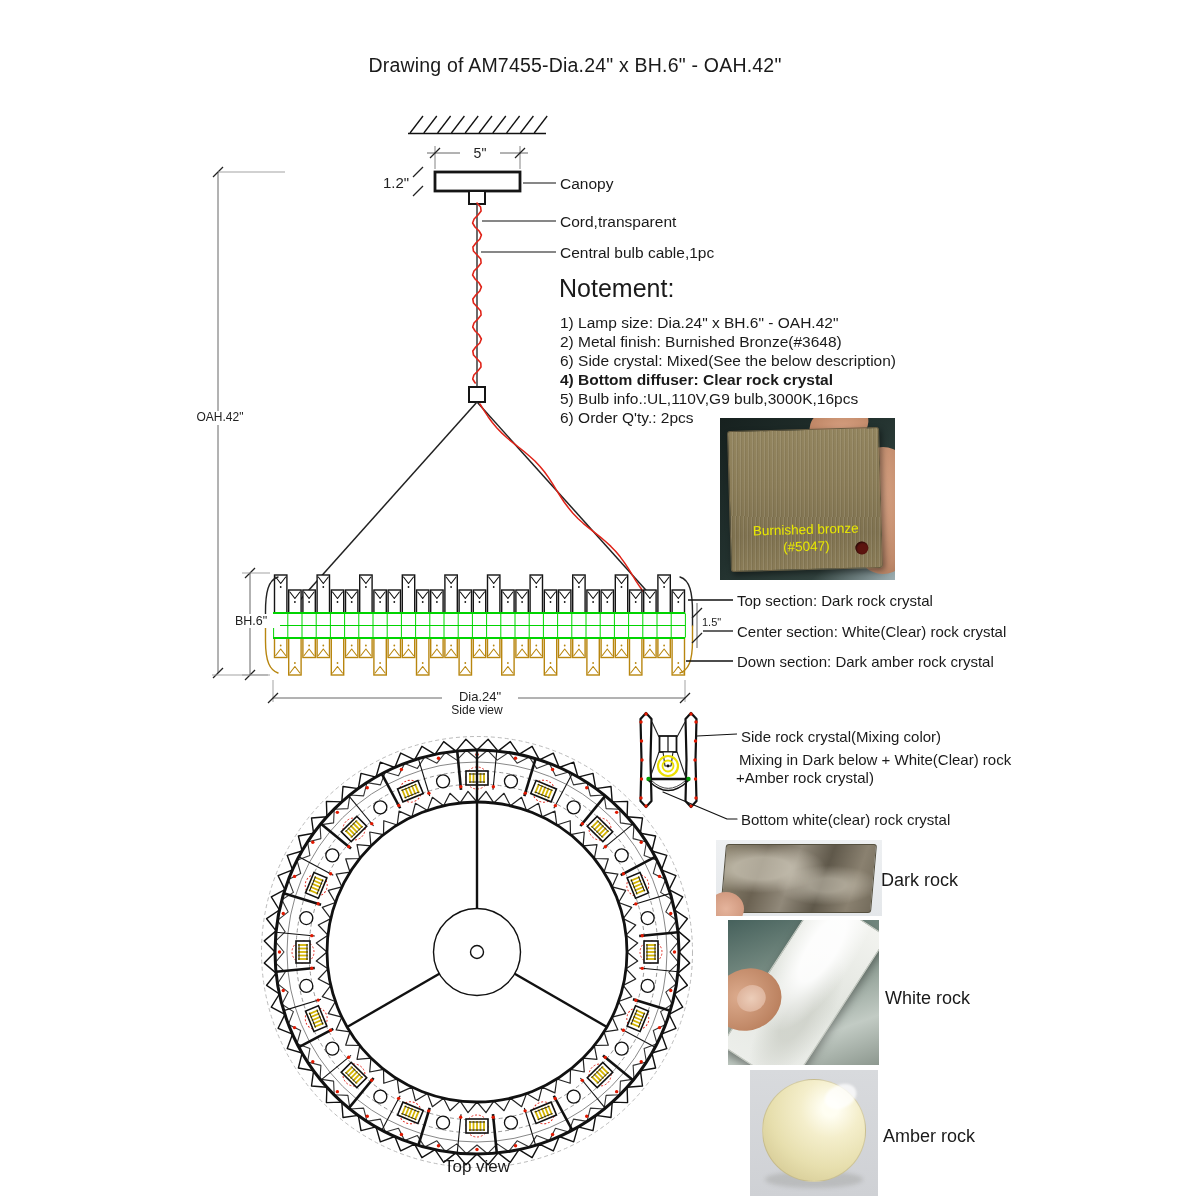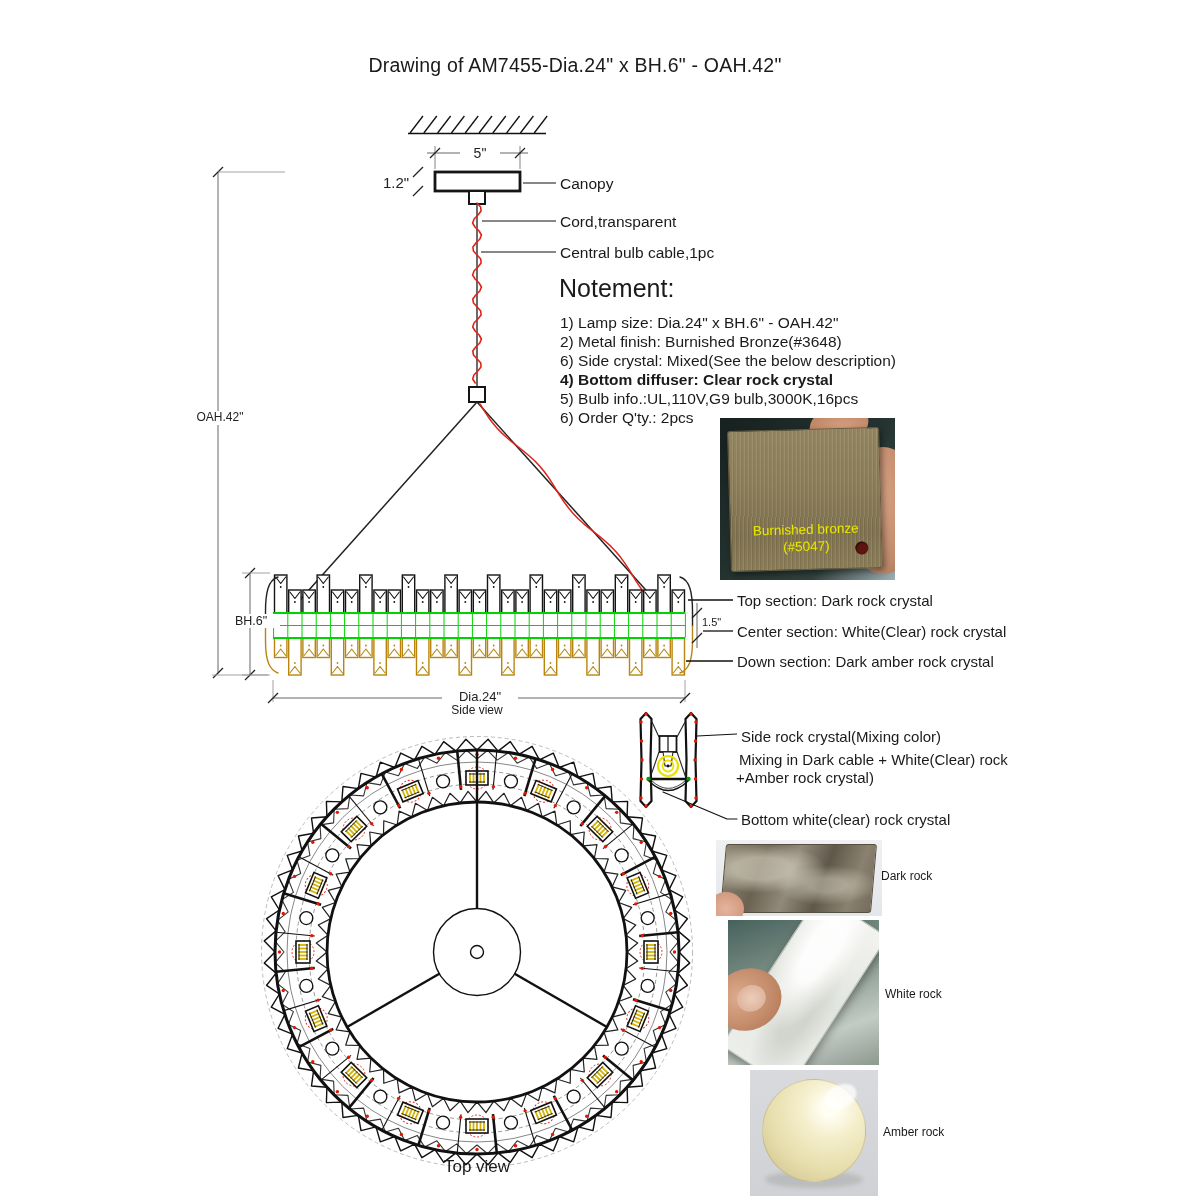--- a/index.html
+++ b/index.html
@@ -8,21 +8,21 @@
   #art{position:absolute;left:0;top:0;}
   .lbl{position:absolute;white-space:nowrap;color:#1a1a1a;line-height:1.15;}
   .ctr{text-align:center;}
   .wbg{background:#fff;padding:0 3px;}
   .title{font-size:19.5px;letter-spacing:.2px;}
   .small{font-size:15.5px;}
   .sec{font-size:15px;}
   .dim{font-size:12.5px;color:#222;}
   .notes-head{font-size:25px;}
   .notes-item{font-size:15.5px;margin:0 0 3.5px 0;}
-  .rockl{font-size:12px;text-align:center;}
+  .rockl{font-size:18px;text-align:center;}
   .photo{position:absolute;overflow:hidden;}
   
   .ph-bronze{background:linear-gradient(135deg,#17211f 0%,#22312e 45%,#31423e 75%,#9fb0b4 100%);}
   .bronze-finger{position:absolute;right:-14px;top:18%;width:52px;height:78%;
      background:radial-gradient(ellipse at 30% 40%,#e0ab8b,#c08a6b 70%,#9c6b50);border-radius:26px;}
   .bronze-finger2{position:absolute;right:26px;top:-10px;width:60px;height:34px;
      background:radial-gradient(ellipse at 50% 80%,#d9a384,#b9805f);border-radius:18px;transform:rotate(-18deg);}
   .bronze-sq{position:absolute;left:9px;top:11px;width:150px;height:139px;transform:rotate(-1.6deg);
      background:
        repeating-linear-gradient(92deg, rgba(255,255,255,.10) 0 1px, rgba(0,0,0,.06) 1px 2px, rgba(255,255,255,0) 2px 4px),
@@ -688,21 +688,21 @@
   <div class="lbl dim wbg ctr" style="left:222px;top:614px;width:52px;">BH.6"</div>
   <div class="lbl dim wbg" style="left:699px;top:616px;font-size:11px;">1.5"</div>
   <div class="lbl dim wbg ctr" style="left:442px;top:690px;width:70px;font-size:13px;">Dia.24"</div>
   <div class="lbl ctr" style="left:407px;top:704px;width:140px;font-size:12px;">Side view</div>
 
   <div class="lbl sec" style="left:737px;top:592px;">Top section: Dark rock crystal</div>
   <div class="lbl sec" style="left:737px;top:623px;">Center section: White(Clear) rock crystal</div>
   <div class="lbl sec" style="left:737px;top:653px;">Down section: Dark amber rock crystal</div>
 
   <div class="lbl sec" style="left:741px;top:728px;">Side rock crystal(Mixing color)</div>
-  <div class="lbl sec" style="left:739px;top:751px;">Mixing in Dark cable + White(Clear) rock</div>
+  <div class="lbl sec" style="left:739px;top:751px;">Mixing in Dark below + White(Clear) rock</div>
   <div class="lbl sec" style="left:736px;top:769px;">+Amber rock crystal)</div>
   <div class="lbl sec" style="left:741px;top:811px;">Bottom white(clear) rock crystal</div>
 
   <div class="lbl rockl" style="left:881px;top:870px;">Dark rock</div>
   <div class="lbl rockl" style="left:885px;top:988px;">White rock</div>
   <div class="lbl rockl" style="left:883px;top:1126px;">Amber rock</div>
 
   <div class="lbl ctr" style="left:397px;top:1157px;width:160px;font-size:17px;">Top view</div>
 
   <div class="photo ph-bronze" style="left:720px;top:418px;width:175px;height:162px;">

